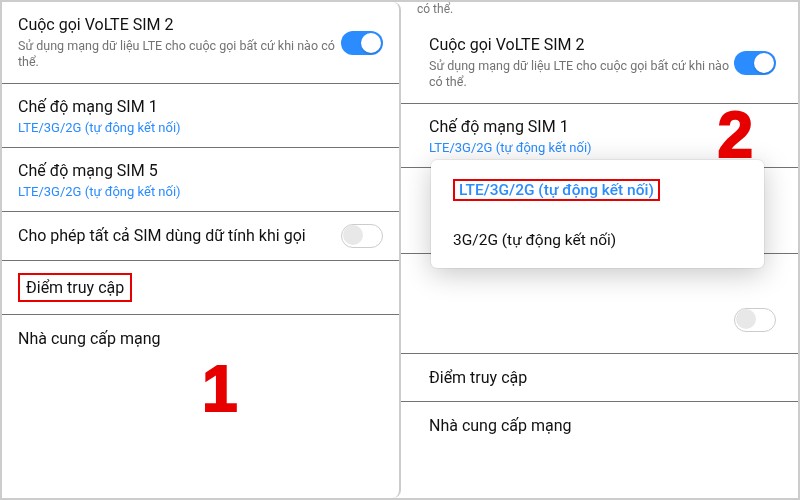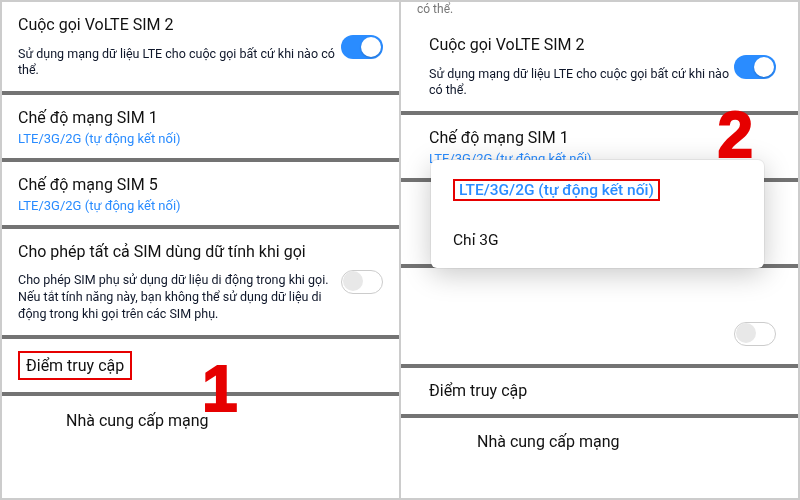--- a/index.html
+++ b/index.html
@@ -15,41 +15,42 @@
     display: flex;
     width: 800px;
     height: 500px;
     border: 2px solid #ccc;
   }
   .pane {
     flex: 1;
     position: relative;
     background: #fff;
     overflow: hidden;
+    border-radius: 8px;
   }
   .pane-left { border-right: 2px solid #ccc; }
   .row {
     display: flex;
     align-items: center;
     padding: 12px 16px 12px 16px;
-    border-bottom: 4px solid #737373;
+    border-bottom: 1px solid #737373;
     min-height: 48px;
   }
-  .row.noborder { border-bottom: none; margin-left: 48px; }
+  .row.noborder { border-bottom: none; }
   .row-text { flex: 1; }
   .title {
     font-size: 16px;
     color: #111;
     line-height: 1.35;
   }
   .subtitle {
     font-size: 12.5px;
-    color: #0f172a;
+    color: #737373;
     line-height: 1.35;
-    margin-top: 10px;
+    margin-top: 2px;
   }
   .subtitle-blue {
     font-size: 13px;
     color: #2a8cff;
     margin-top: 2px;
   }
   .toggle {
     width: 42px;
     height: 24px;
     border-radius: 12px;
@@ -145,21 +146,20 @@
     <div class="row">
       <div class="row-text">
         <div class="title">Chế độ mạng SIM 5</div>
         <div class="subtitle-blue">LTE/3G/2G (tự động kết nối)</div>
       </div>
     </div>
 
     <div class="row">
       <div class="row-text">
         <div class="title">Cho phép tất cả SIM dùng dữ tính khi gọi</div>
-        <div class="subtitle">Cho phép SIM phụ sử dụng dữ liệu di động trong khi gọi. Nếu tắt tính năng này, bạn không thể sử dụng dữ liệu di động trong khi gọi trên các SIM phụ.</div>
       </div>
       <div class="toggle off">
           <div class="knob"></div>
         </div>
     </div>
 
     <div class="row">
       <div class="row-text">
         <span class="redbox">
           <span class="title">Điểm truy cập</span>
@@ -220,19 +220,19 @@
       </div>
     </div>
 
     <div class="popup">
       <div class="popup-item selected">
         <span class="redbox">
           <span>LTE/3G/2G (tự động kết nối)</span>
         </span>
       </div>
       <div class="popup-item">
-        <span>Chỉ 3G</span>
+        <span>3G/2G (tự động kết nối)</span>
       </div>
     </div>
 
     <div class="step-number step-2">2</div>
   </div>
 </div>
 
 </body></html>

